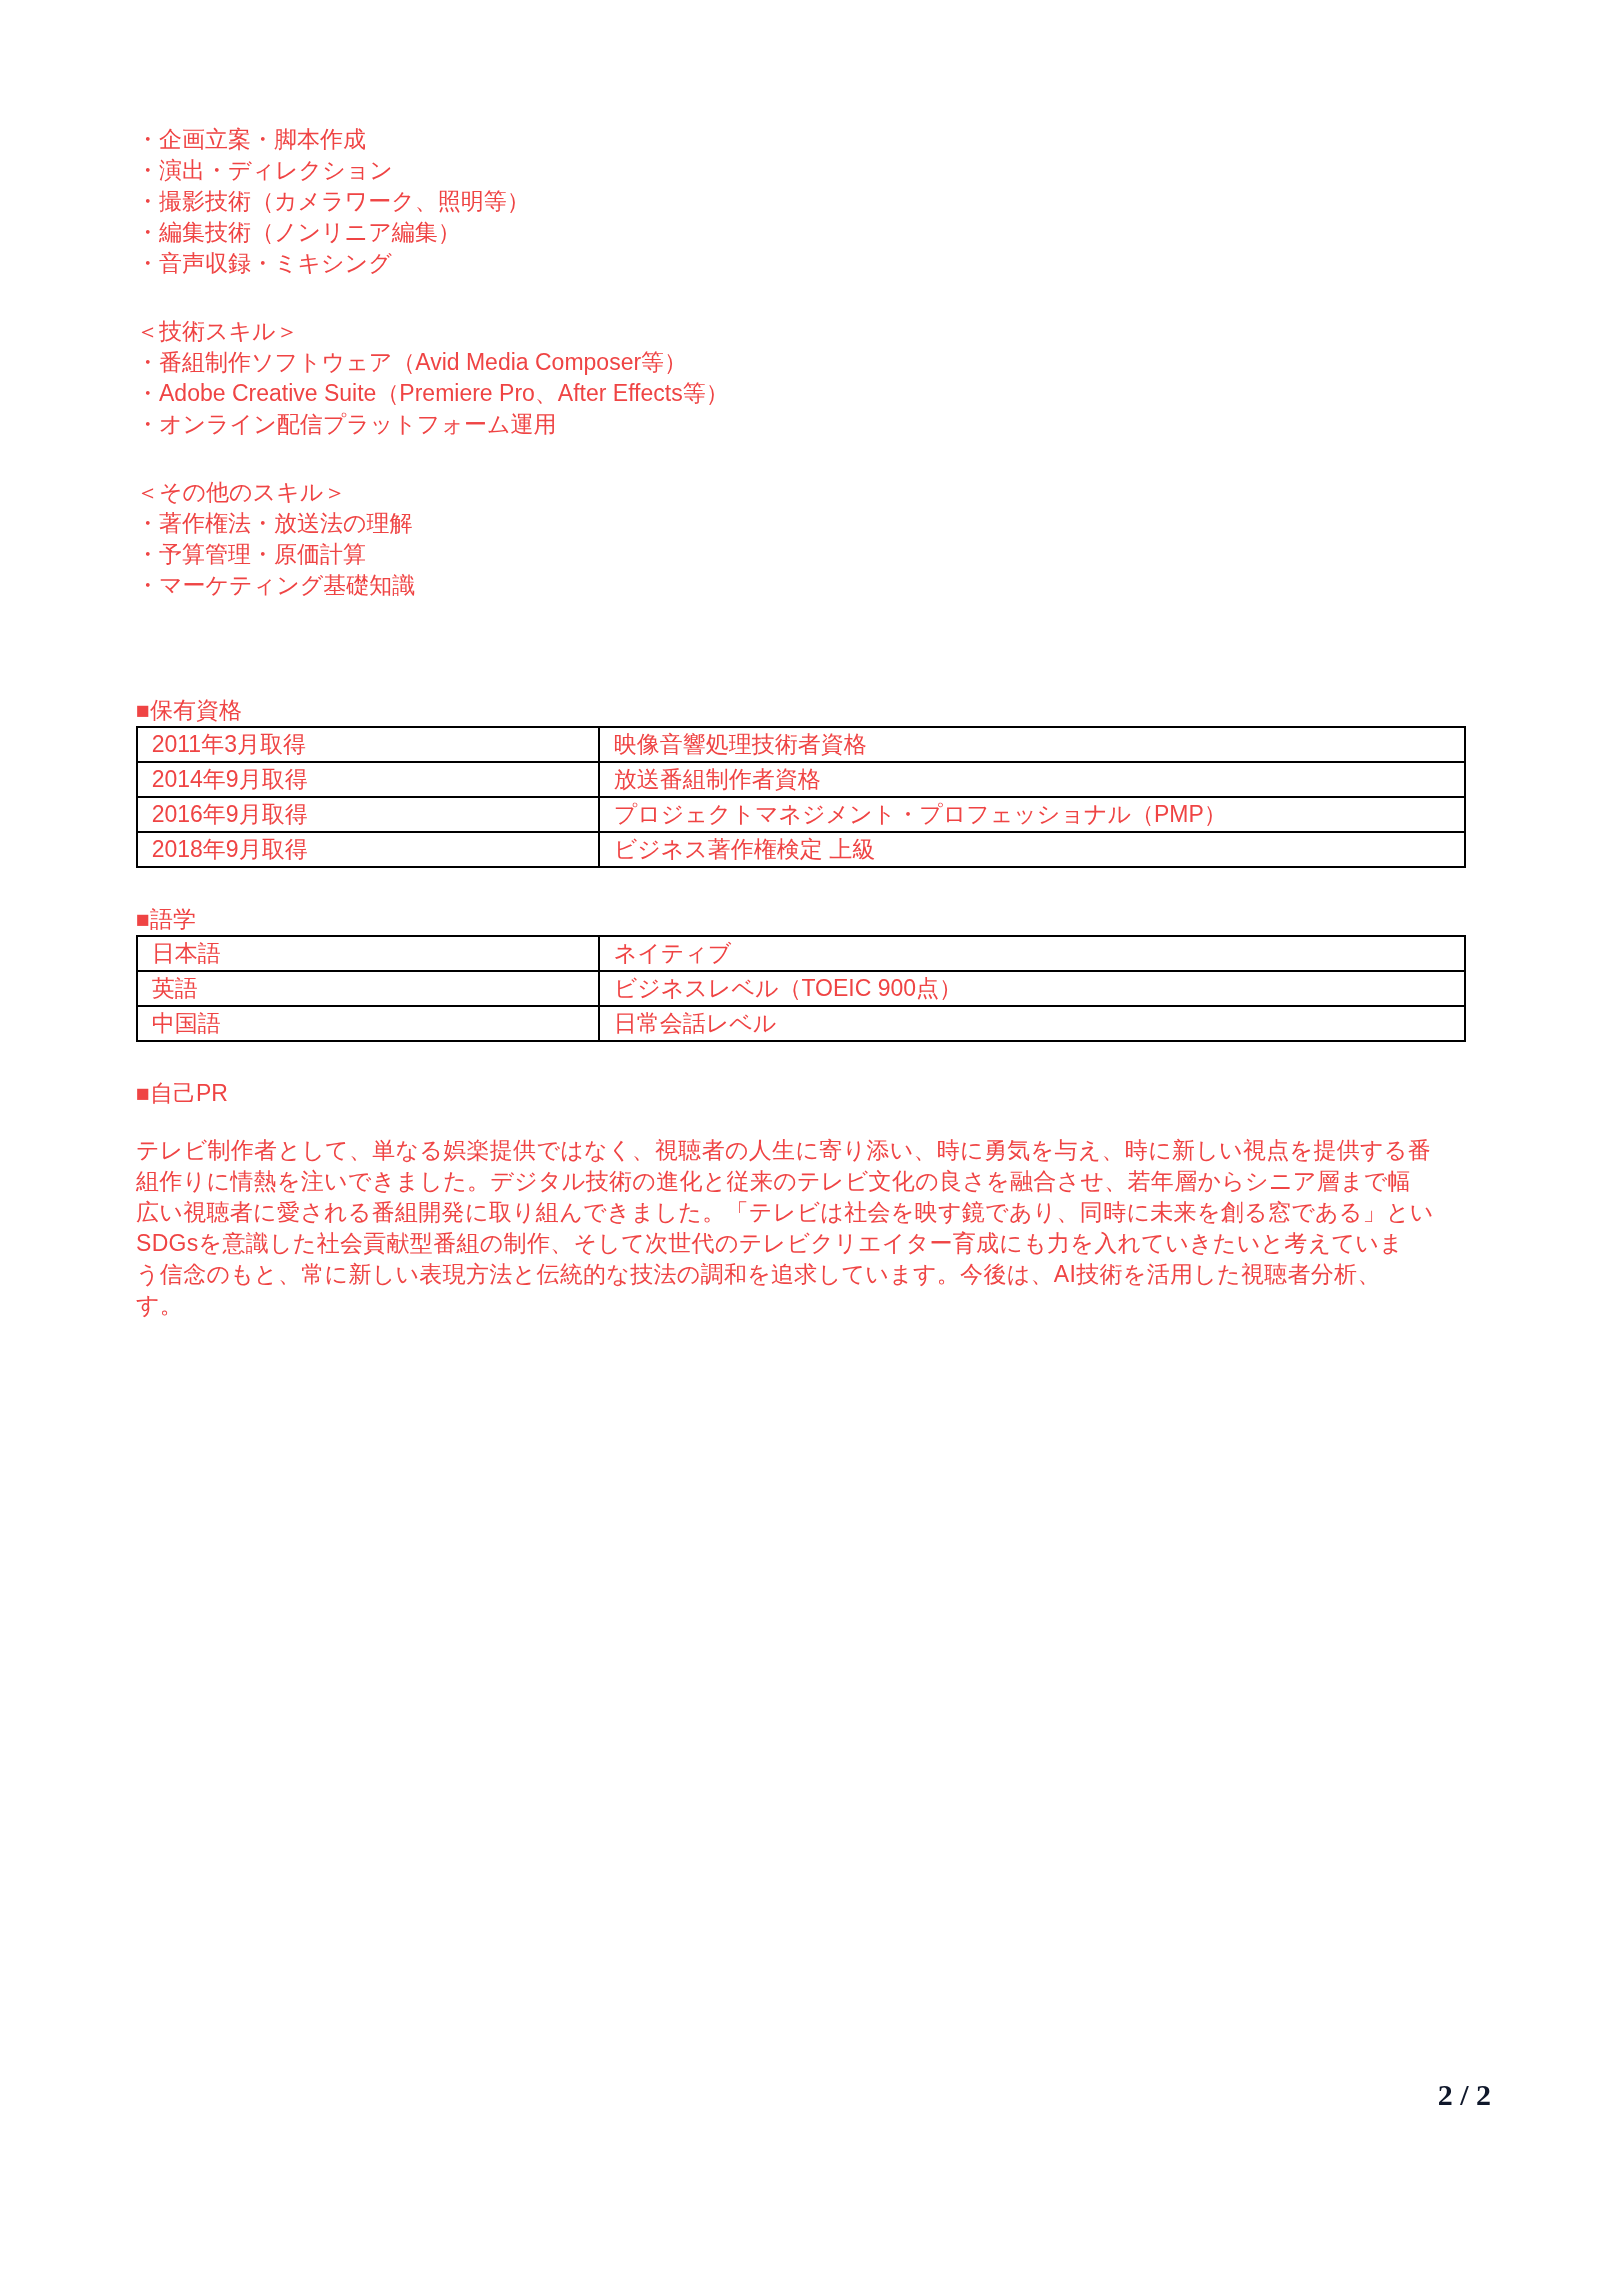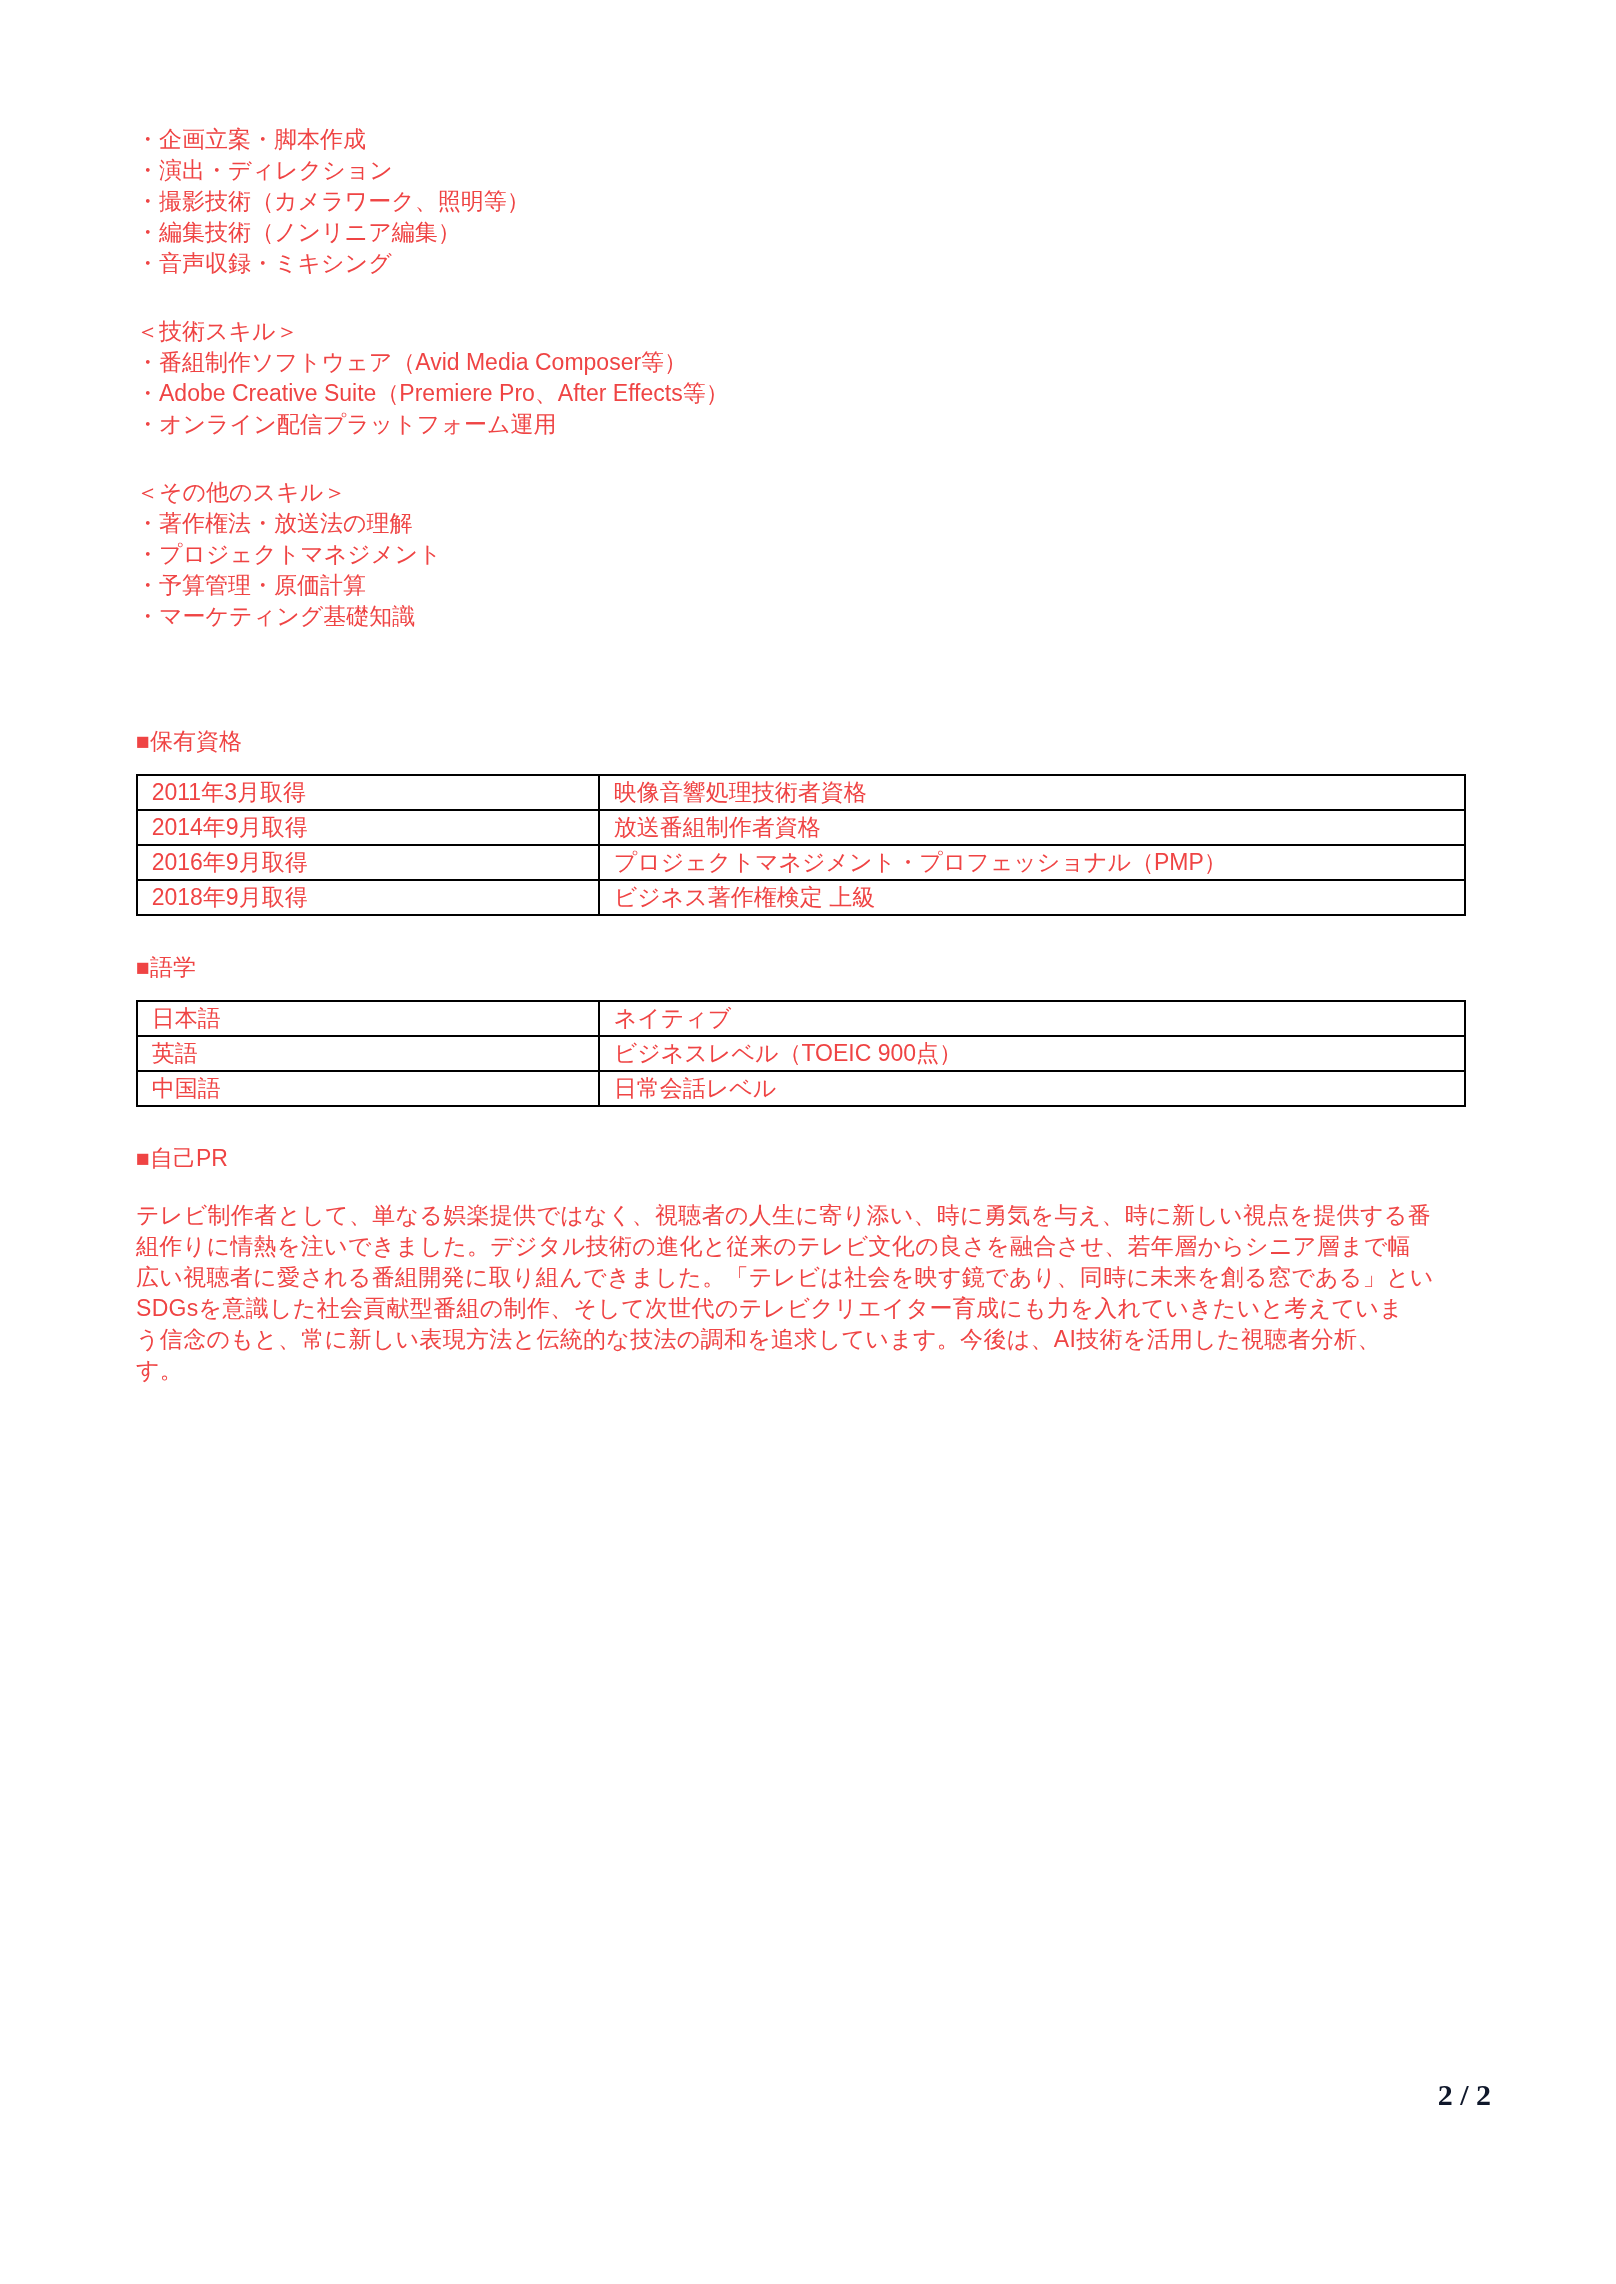--- a/index.html
+++ b/index.html
@@ -23,21 +23,21 @@
     color: #ef4444;
   }
   .line { white-space: nowrap; }
   .gap-1 { margin-top: 37px; }   
   .gap-3 { margin-top: 94px; }  
   .gap-table-head { margin-top: 36px; }
   .doc-table {
     border-collapse: collapse;
     width: 1330px;
     table-layout: fixed;
-    margin-top: 17px;
+    margin-top: 0;
   }
   .doc-table td {
     border: 2px solid #000000;
     height: 35px;
     padding: 1.3px 6.5px 1.3px 13.7px;
     font-size: 23px;
     line-height: 29px;
     white-space: nowrap;
     overflow: hidden;
     vertical-align: middle;
@@ -73,21 +73,20 @@
     <div class="gap-1">
       <div class="line">＜技術スキル＞</div>
       <div class="line">・番組制作ソフトウェア（Avid Media Composer等）</div>
       <div class="line">・Adobe Creative Suite（Premiere Pro、After Effects等）</div>
       <div class="line">・オンライン配信プラットフォーム運用</div>
     </div>
 
     <div class="gap-1">
       <div class="line">＜その他のスキル＞</div>
       <div class="line">・著作権法・放送法の理解</div>
-      <div class="line">・プロジェクトマネジメント</div>
       <div class="line">・予算管理・原価計算</div>
       <div class="line">・マーケティング基礎知識</div>
     </div>
 
     <div class="gap-3">
       <div class="line">■保有資格</div>
       <table class="doc-table">
         <colgroup>
             <col class="c1">
             <col>

